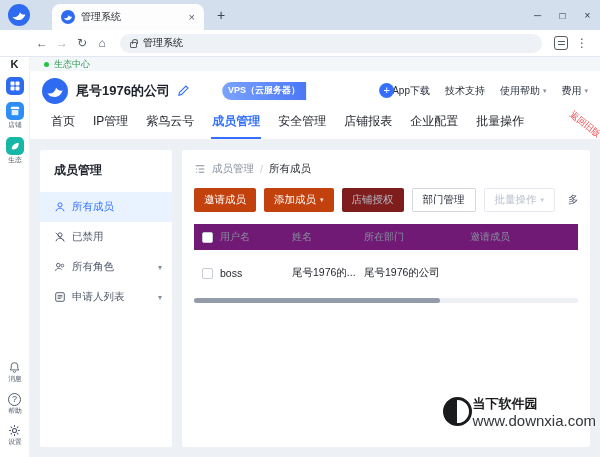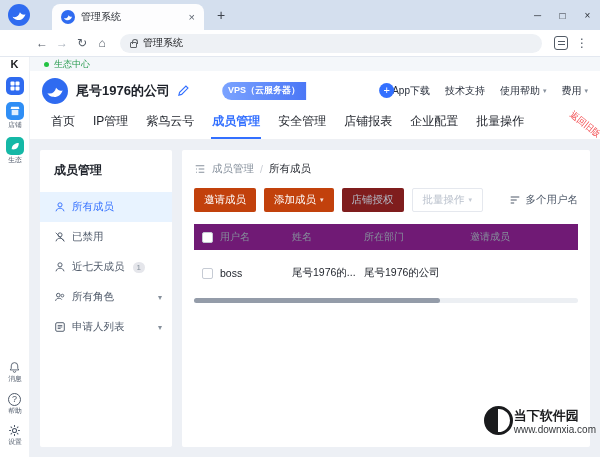--- a/index.html
+++ b/index.html
@@ -123,28 +123,28 @@
            font-size:10px; color:#4e5969; }
   .pager-total { margin-left:20px; }
   .pager-right { margin-left:auto; display:flex; align-items:center; gap:7px; }
   .pg-arrow { color:#86909c; font-size:11px; }
   .pg-num { width:18px; height:18px; background:#3370ff; color:#fff; border-radius:2px;
             display:flex; align-items:center; justify-content:center; font-size:10px; }
   .pg-size { border:1px solid #d4d9e1; border-radius:2px; height:20px; display:flex;
              align-items:center; gap:5px; padding:0 6px; color:#272e3b; }
 
   
-  .watermark { position:absolute; right:4px; bottom:22px; display:flex; align-items:flex-end;
+  .watermark { position:absolute; right:4px; bottom:28px; display:flex; align-items:flex-start;
                gap:1px; z-index:50; }
   .wm-circle { width:29px; height:29px; border-radius:50%; border:3px solid #1a1b1d;
                background:linear-gradient(90deg,#1a1b1d 50%,#fff 50%); flex:none; }
   .wm-col { display:flex; flex-direction:column; }
   .wm-title { font-size:13px; font-weight:bold; color:#1a1b1d; line-height:1.15;
               text-shadow:0 0 2px #fff, 0 0 2px #fff; }
-  .wm-url { font-size:10px; color:#33363a; text-shadow:0 0 2px #fff; }
+  .wm-url { font-size:15px; color:#33363a; text-shadow:0 0 2px #fff; }
 </style>
 </head>
 <body>
 
 <div class="screen">
 
   <div class="tabbar">
     <svg class="browser-logo" viewBox="0 0 24 24">
       <circle cx="12" cy="12" r="12" fill="#2f6bf0"></circle>
       <path d="M5 14c4 1.2 7-.8 8-5 2 3 5 3.2 6 2.2-1 4.3-5 7-9 6.2-2.2-.4-4-1.6-5-3.4z" fill="#fff"></path>
@@ -308,28 +308,20 @@
 
         <div class="side-item">
           <svg width="12" height="12" viewBox="0 0 14 14">
             <circle cx="7" cy="4.5" r="2.4" fill="none" stroke="currentColor" stroke-width="1.1"></circle>
             <path d="M2.3 12c.8-2.6 2.5-3.6 4.7-3.6s3.9 1 4.7 3.6" fill="none" stroke="currentColor" stroke-width="1.1"></path>
             <path d="M2 2l10 10" stroke="currentColor" stroke-width="1"></path>
           </svg>
           <span>已禁用</span>
         </div>
 
-        <div class="side-item">
-          <svg width="12" height="12" viewBox="0 0 14 14">
-            <circle cx="7" cy="4.5" r="2.4" fill="none" stroke="currentColor" stroke-width="1.1"></circle>
-            <path d="M2.3 12c.8-2.6 2.5-3.6 4.7-3.6s3.9 1 4.7 3.6" fill="none" stroke="currentColor" stroke-width="1.1"></path>
-          </svg>
-          <span>近七天成员</span>
-          <span class="sbadge">1</span>
-        </div>
 
         <div class="side-item">
           <svg width="12" height="12" viewBox="0 0 14 14">
             <circle cx="5" cy="4.8" r="2.1" fill="none" stroke="currentColor" stroke-width="1.1"></circle>
             <circle cx="9.8" cy="5.4" r="1.6" fill="none" stroke="currentColor" stroke-width="1"></circle>
             <path d="M1.8 11.5c.6-2.2 2-3 3.9-3 1.4 0 2.6.4 3.3 1.5" fill="none" stroke="currentColor" stroke-width="1.1"></path>
           </svg>
           <span>所有角色</span>
           <span class="chev">▾</span>
         </div>
@@ -359,20 +351,23 @@
         <div class="toolbar">
           <span class="btn btn-primary">
             <span>邀请成员</span>
           </span>
           <span class="btn btn-primary">
             <span>添加成员</span>
             <span class="caret">▾</span>
           </span>
           <span class="btn btn-ghost">
             <span>店铺授权</span>
+          </span>
+          <span class="btn btn-outline">
+            <span>部门管理</span>
           </span>
           <span class="btn btn-outline-dis">
             <span>批量操作</span>
             <span class="caret">▾</span>
           </span>
           <span class="view-toggle">
             <svg width="12" height="12" viewBox="0 0 14 14">
               <path d="M2 3.5h10M2 7h7M2 10.5h4" stroke="#4e5969" stroke-width="1.3"></path>
             </svg>
             <span>多个用户名</span>

